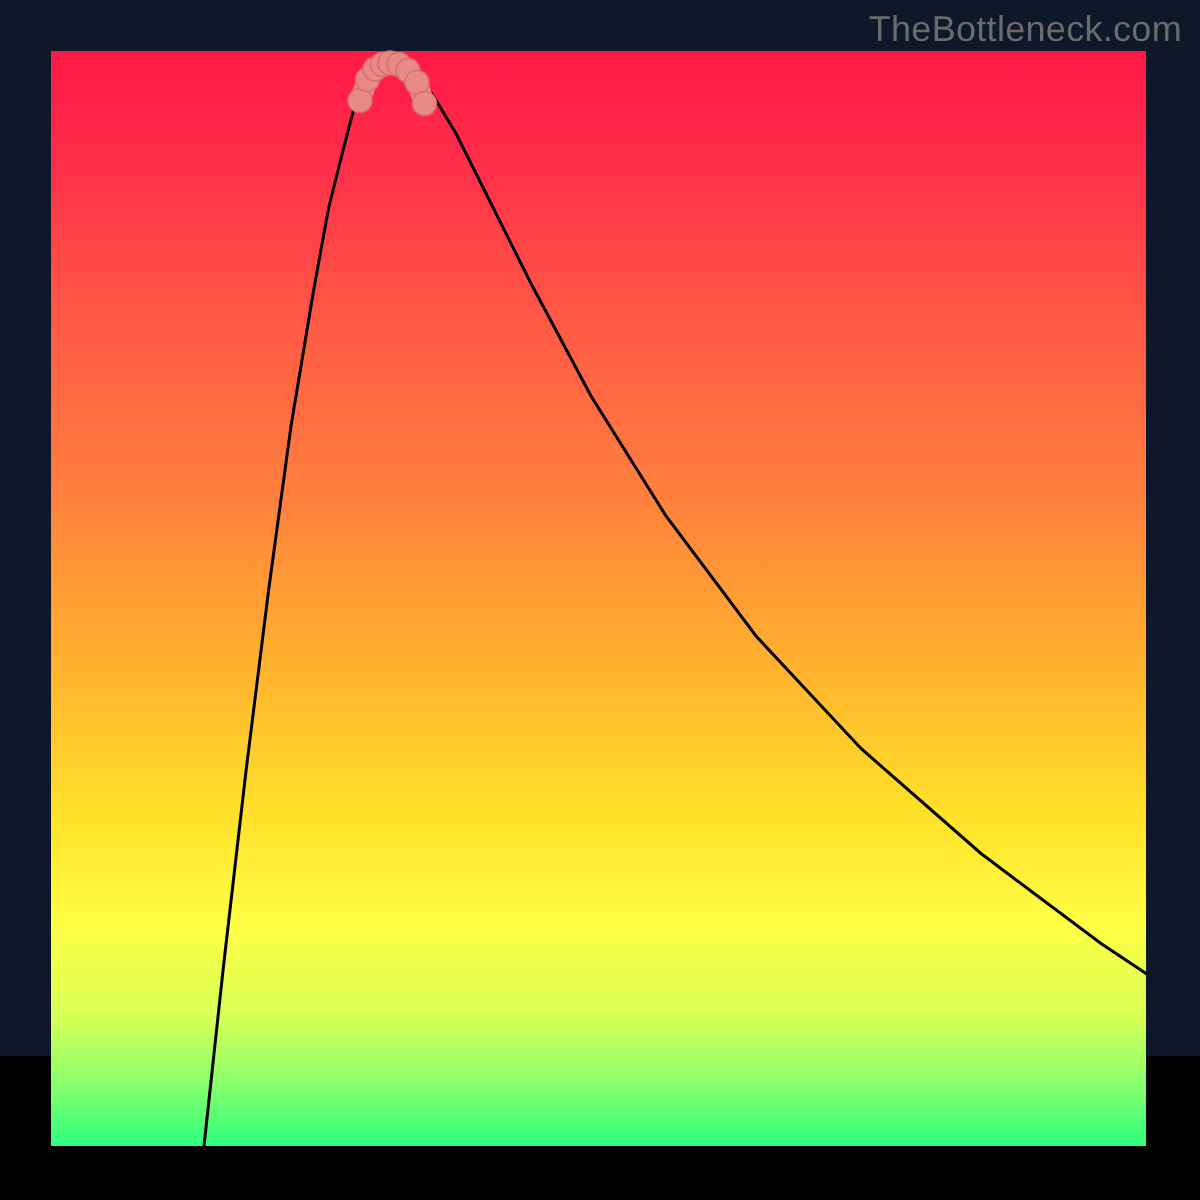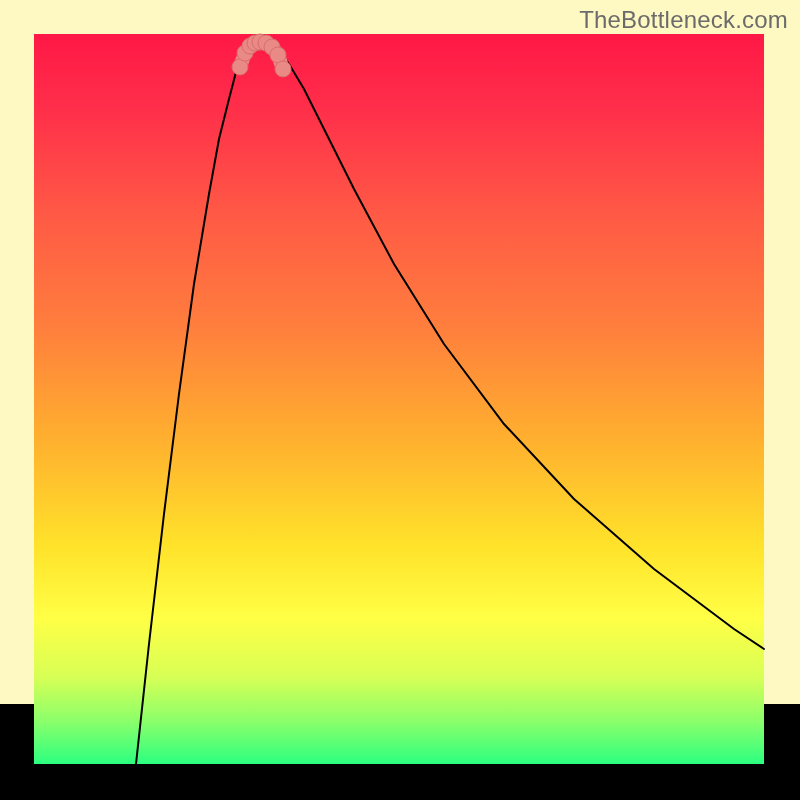--- a/index.html
+++ b/index.html
@@ -10,21 +10,21 @@
     overflow: hidden;
     background: #000;
     font-family: Arial, Helvetica, sans-serif;
   }
   .frame {
     position: absolute;
     left: 0;
     top: 0;
     width: 800px;
     height: 704px;
-    background: #fef9c3;
+    background: #0f172a;
   }
   .plot {
     position: absolute;
     left: 34px;
     top: 34px;
     width: 730px;
     height: 730px;
     
     background: linear-gradient(to bottom,
       #ff1846 0%,

